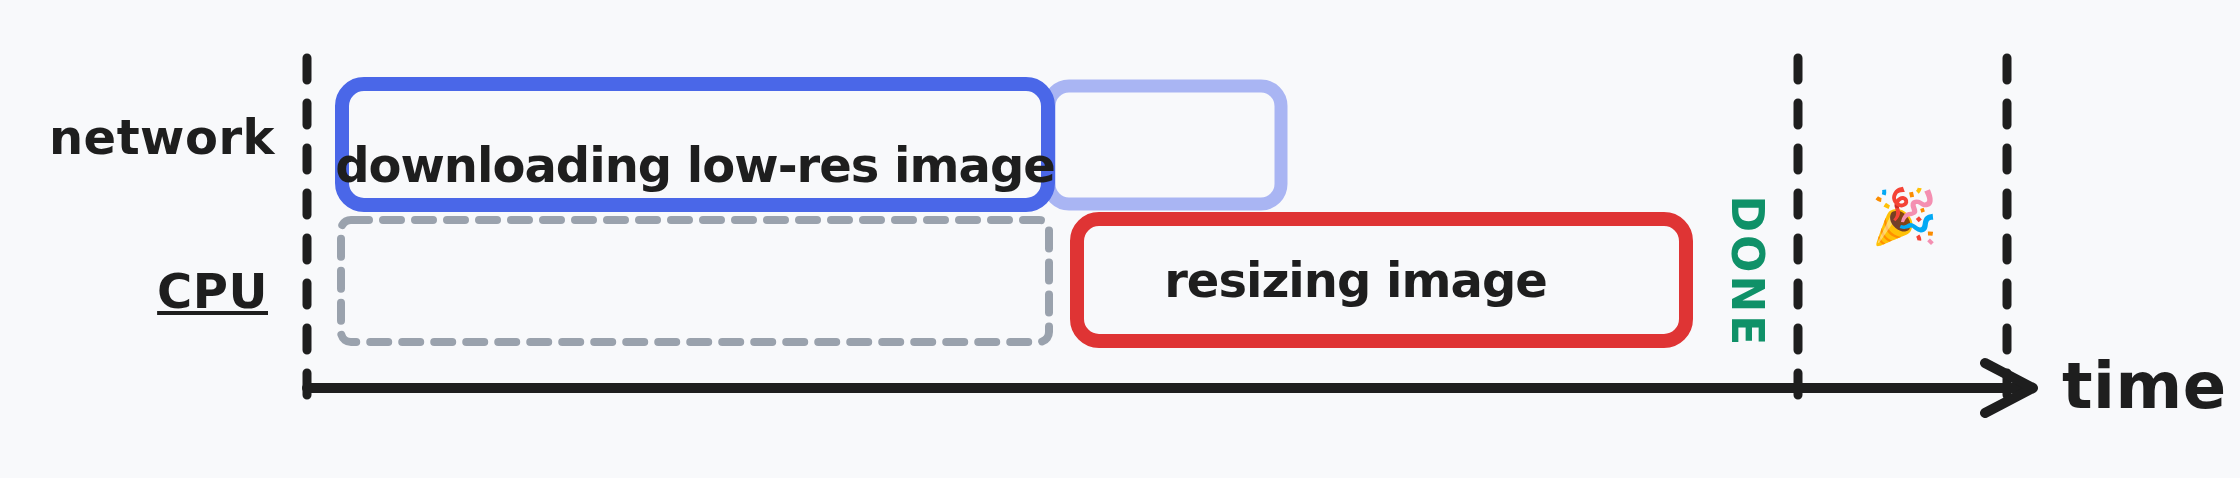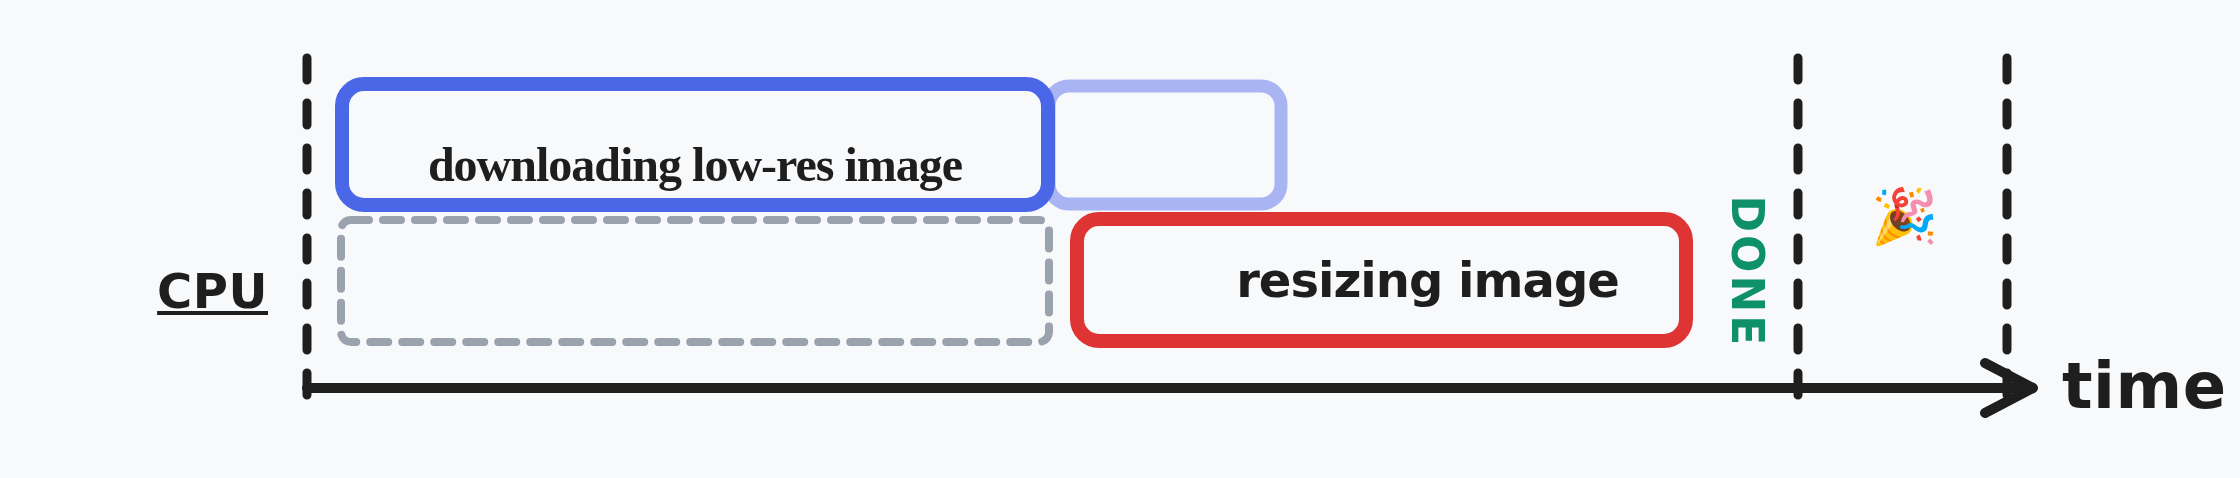--- a/index.html
+++ b/index.html
@@ -39,23 +39,23 @@
   .box-label {
     position: absolute;
     display: flex;
     align-items: center;
     justify-content: center;
     font-size: 48px;
     font-weight: 700;
     letter-spacing: -1px;
     white-space: nowrap;
   }
-  .box-label.downloading { left: 335px;  top: 77px;  width: 720px; height: 175px; font-family: Liberation Serif, serif; }
+  .box-label.downloading { left: 335px;  top: 77px;  width: 720px; height: 175px; }
   .box-label.waiting     { left: 337px;  top: 216px; width: 716px; height: 130px; }
-  .box-label.resizing    { left: 1116px; top: 212px; width: 623px; height: 136px; text-align: center; }
+  .box-label.resizing    { left: 1044px; top: 212px; width: 623px; height: 136px; text-align: center; }
 
   .done-label {
     position: absolute;
     left: 1648px; top: 242px;
     width: 200px; height: 60px;
     display: flex;
     align-items: center;
     justify-content: center;
     transform: rotate(90deg);
     color: var(--green, #0f9168);
@@ -102,20 +102,21 @@
 
     <rect x="341" y="220" width="708" height="122" rx="10" class="stroke-gray" stroke-width="8" stroke-linecap="round" stroke-dasharray="18 14"></rect>
 
     <rect x="1077" y="219" width="609" height="122" rx="22" class="stroke-red" stroke-width="14"></rect>
 
     <line x1="307" y1="388" x2="2024" y2="388" class="stroke-ink" stroke-width="10" stroke-linecap="round"></line>
 
     <path d="M 1985 363 L 2033 388 L 1985 413" class="stroke-ink" stroke-width="10" stroke-linecap="round" stroke-linejoin="round"></path>
   </svg>
 
+  <div class="row-label network">network</div>
 
   <div class="row-label cpu">CPU</div>
 
   <div class="box-label downloading">downloading low-res image</div>
 
 
   <div class="box-label resizing">resizing image</div>
 
   <div class="done-label">DONE</div>
 

